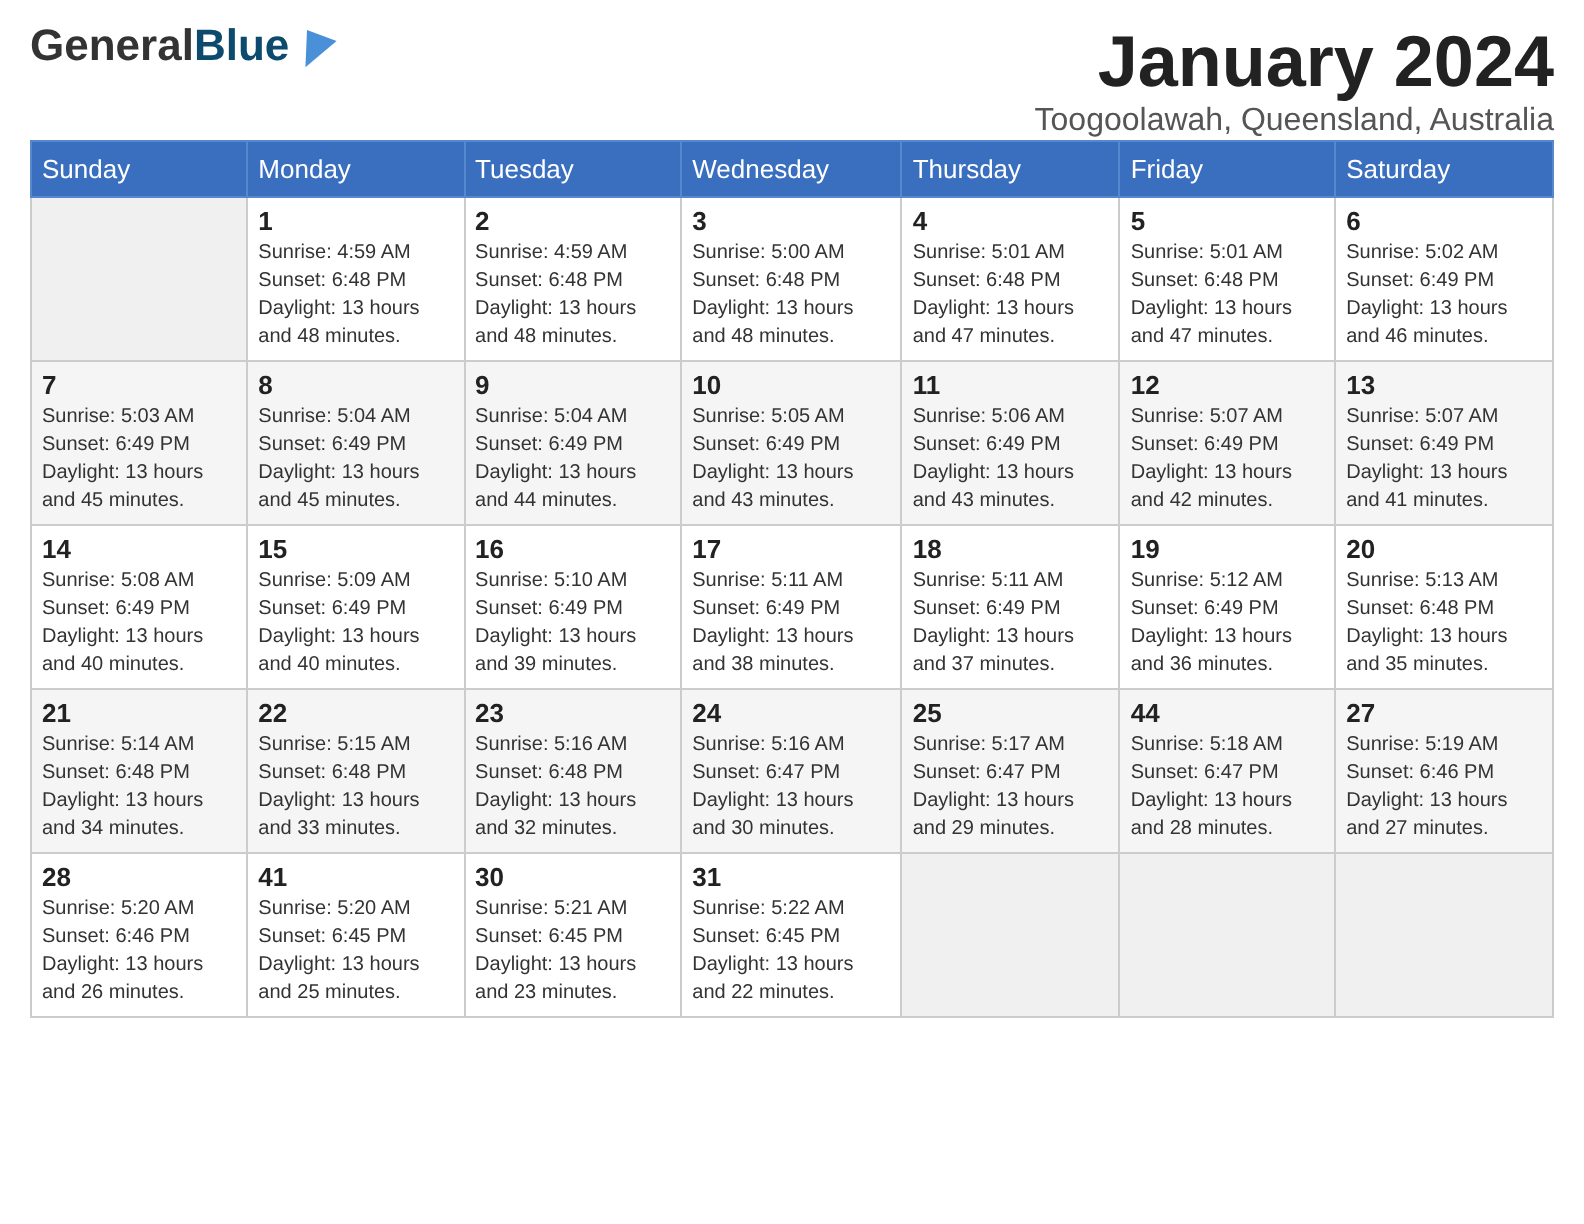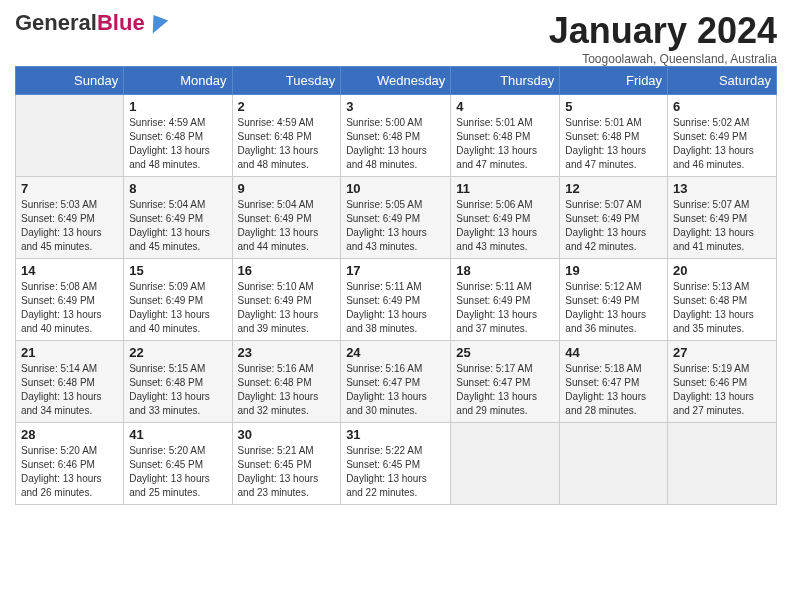--- a/index.html
+++ b/index.html
@@ -21,49 +21,49 @@
       flex-direction: column;
       align-items: flex-start;
     }
     .logo-text {
       display: flex;
       align-items: center;
       font-size: 22px;
       font-weight: bold;
     }
     .logo-general { color: #333; }
-    .logo-blue { color: #be185d; text-align: right; }
+    .logo-blue { color: #0c4a6e; text-align: right; }
     .logo-bird {
       width: 0; height: 0;
       border-left: 10px solid transparent;
       border-right: 10px solid transparent;
       border-bottom: 14px solid #4a90d9;
       transform: rotate(-30deg) skewY(-10deg);
       margin-left: 2px;
       margin-top: -4px;
     }
     .title-block { text-align: right; }
     .month-title {
       font-size: 36px;
       font-weight: bold;
       color: #222;
     }
     .subtitle {
-      font-size: 12px;
+      font-size: 16px;
       color: #555;
     }
     table {
       width: 100%;
       border-collapse: collapse;
       font-size: 11px;
     }
     thead tr th {
       background-color: #3a6fbf;
       color: #fff;
-      text-align: right;
+      text-align: left;
       padding: 6px 5px;
       font-size: 13px;
       font-weight: normal;
       border: 1px solid #5588cc;
     }
     tbody tr td {
       border: 1px solid #ccc;
       vertical-align: top;
       padding: 4px 5px;
       height: 80px;

